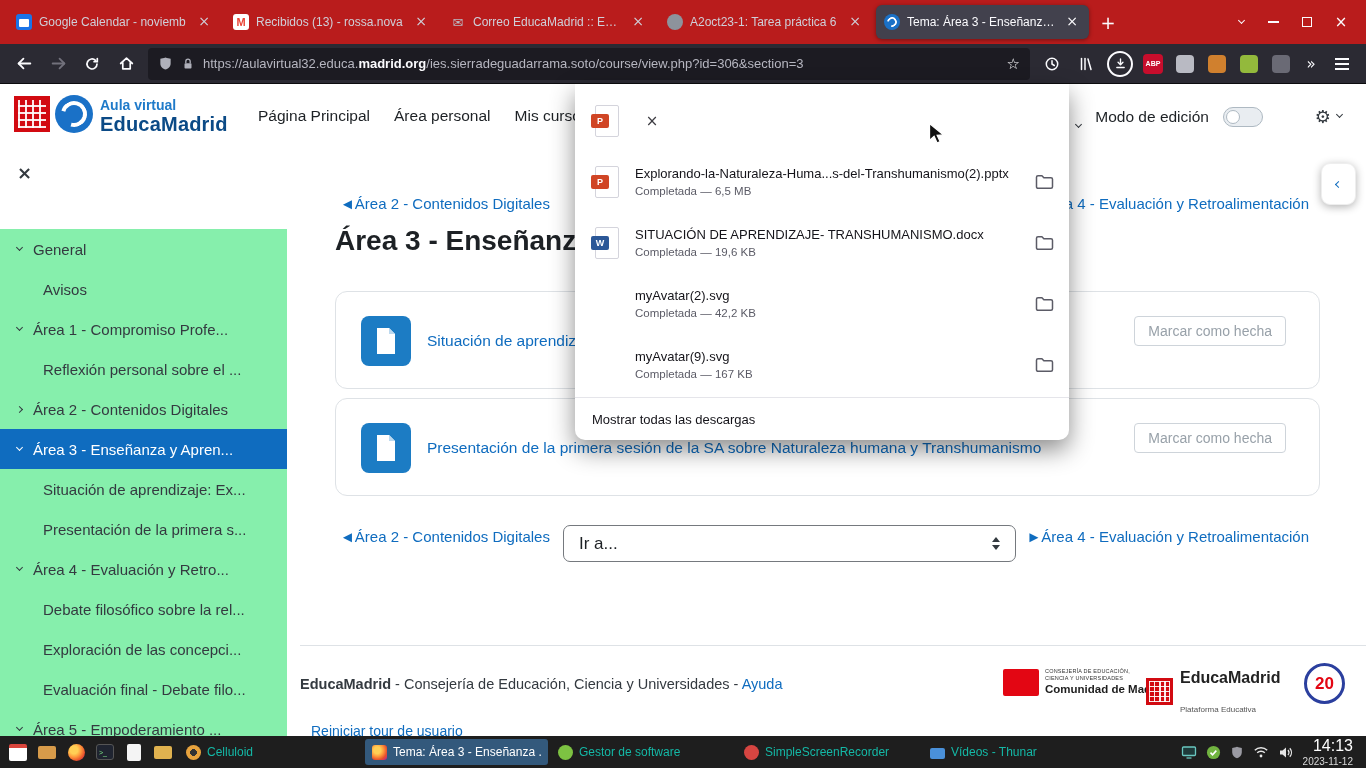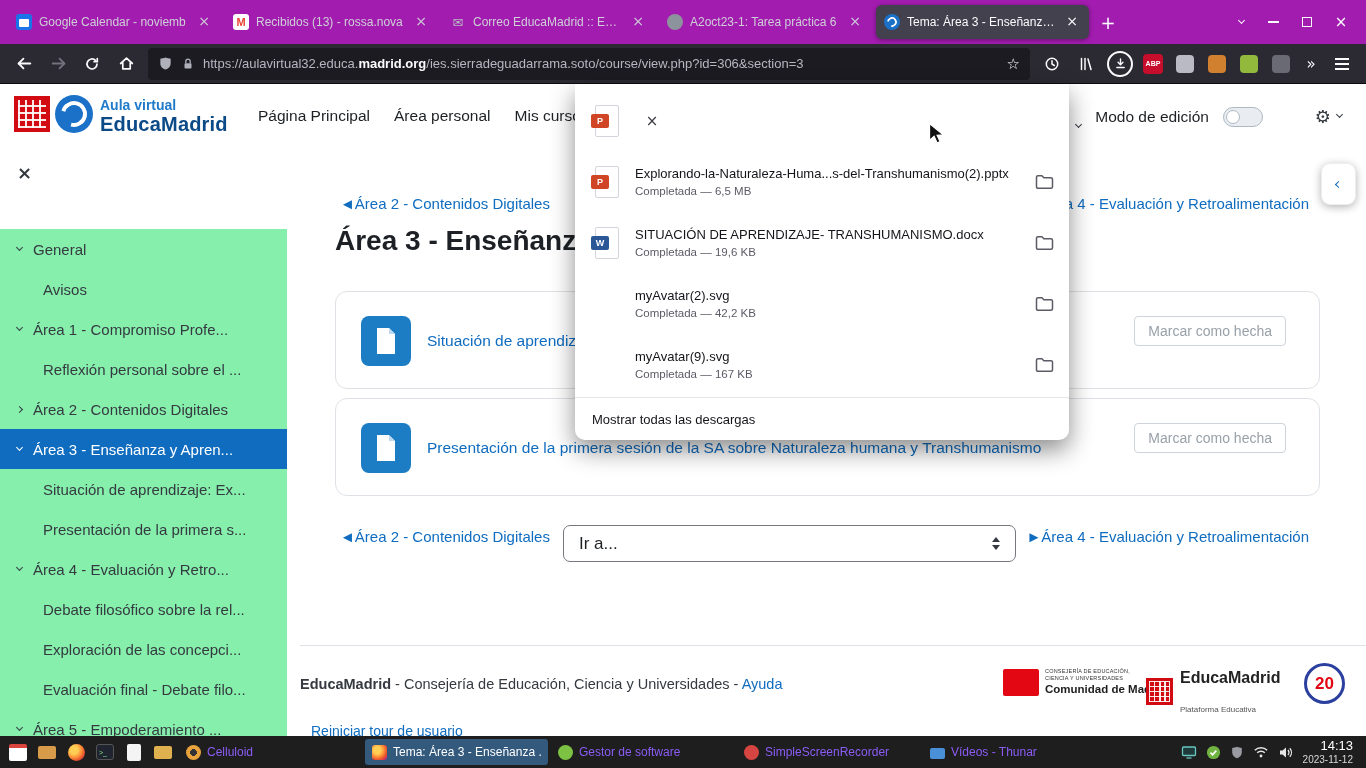--- a/index.html
+++ b/index.html
@@ -1,21 +1,21 @@
 <!DOCTYPE html>
 <html><head>
 <meta charset="utf-8">
 <style>
   * { margin:0; padding:0; box-sizing:border-box; }
   html,body { background:#000; }
   .screen { position:relative; width:1366px; height:768px; overflow:hidden; background:#fff;
             font-family:"Liberation Sans","DejaVu Sans",sans-serif; }
 
   
-  .tabbar { position:absolute; top:0; left:0; width:100%; height:44px; background:#a21caf;
+  .tabbar { position:absolute; top:0; left:0; width:100%; height:44px; background:#b91c1c;
             display:flex; align-items:center; padding:0 8px; z-index:40; }
   .tab { width:213px; height:34px; margin-right:4px; border-radius:6px; display:flex; align-items:center;
          gap:7px; padding:0 8px; color:#cfcfd8; font-size:12px; cursor:default; flex:none; }
   .tab.active { background:#42414d; color:#fbfbfe; box-shadow:0 1px 4px rgba(0,0,0,.4); }
   .tab-label { flex:1; min-width:0; white-space:nowrap; overflow:hidden; text-overflow:ellipsis; }
   .tab-close { width:18px; height:18px; line-height:17px; text-align:center; font-size:14px; border-radius:3px; flex:none; }
   .newtab-btn { width:30px; height:30px; display:flex; align-items:center; justify-content:center;
                 color:#fbfbfe; font-size:18px; border-radius:4px; flex:none; }
   .tabbar-spacer { flex:1; }
   .alltabs-btn { width:30px; height:30px; display:flex; align-items:center; justify-content:center; color:#fbfbfe; }
@@ -171,31 +171,31 @@
   .tl-btn { width:26px; height:26px; border-radius:3px; display:flex; align-items:center; justify-content:center; flex:none; }
   .li-cal { width:18px; height:17px; background:#fff; border-radius:2px; border-top:4px solid #d9453c; }
   .li-files { width:18px; height:13px; background:#d79b4a; border-radius:2px; }
   .li-ff, .wi-ff { width:17px; height:17px; border-radius:50%;
            background: radial-gradient(circle at 35% 35%, #ffcf55 0 25%, #ff9a3c 45%, #e8502c 70%, #b5179e 100%); }
   .li-term { width:18px; height:16px; background:#1f2430; border:1px solid #555; border-radius:3px; color:#7ee787;
              font-size:7px; display:flex; align-items:center; padding-left:2px; }
   .li-note { width:14px; height:17px; background:#f4f4f4; border-radius:2px; }
   .li-folder2 { width:18px; height:13px; background:#e0b24f; border-radius:2px; }
   .tb-win { width:183px; height:26px; border-radius:3px; display:flex; align-items:center; gap:6px; padding:0 7px;
-            color:#8b5cf6; font-size:12px; flex:none; }
+            color:#14b8a6; font-size:12px; flex:none; }
   .tb-win.active { background:#33597c; color:#fff; }
   .tb-win-label { white-space:nowrap; overflow:hidden; min-width:0; }
   .tb-ico { width:15px; height:15px; border-radius:3px; flex:none; }
   .wi-cell { border-radius:50%; background: radial-gradient(circle, #333 0 30%, #e8a33d 32% 100%); }
   .wi-soft { border-radius:50%; background:#7dc242; }
   .wi-ssr { border-radius:50%; background:#d64541; }
   .wi-thunar { background:#4a90d9; height:11px; margin-top:2px; border-radius:2px; }
   .tb-tray { margin-left:auto; display:flex; align-items:center; gap:9px; padding-right:8px; }
   .tb-clock { text-align:right; color:#fff; line-height:1.25; }
-  .tb-time { font-size:13px; }
+  .tb-time { font-size:16px; }
   .tb-date { font-size:10px; color:#d9d9d9; }
 </style>
 </head>
 <body>
 
 <div class="screen">
 
   <div class="tabbar">
     <div class="tab">
       <span class="fav fav-calendar"></span>

